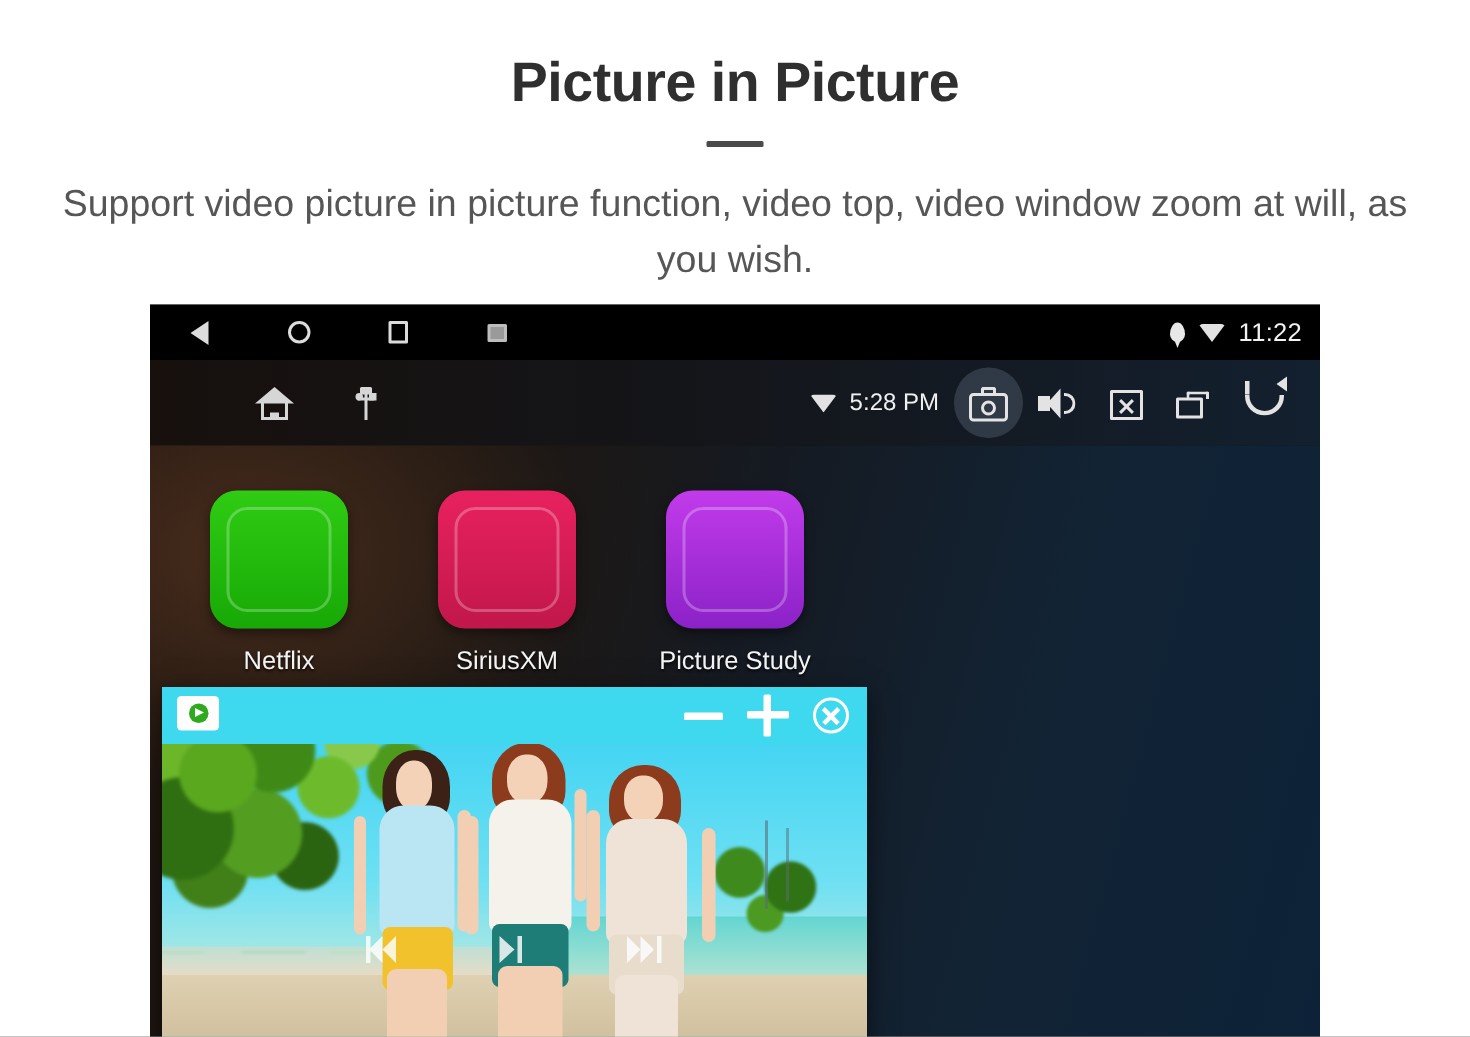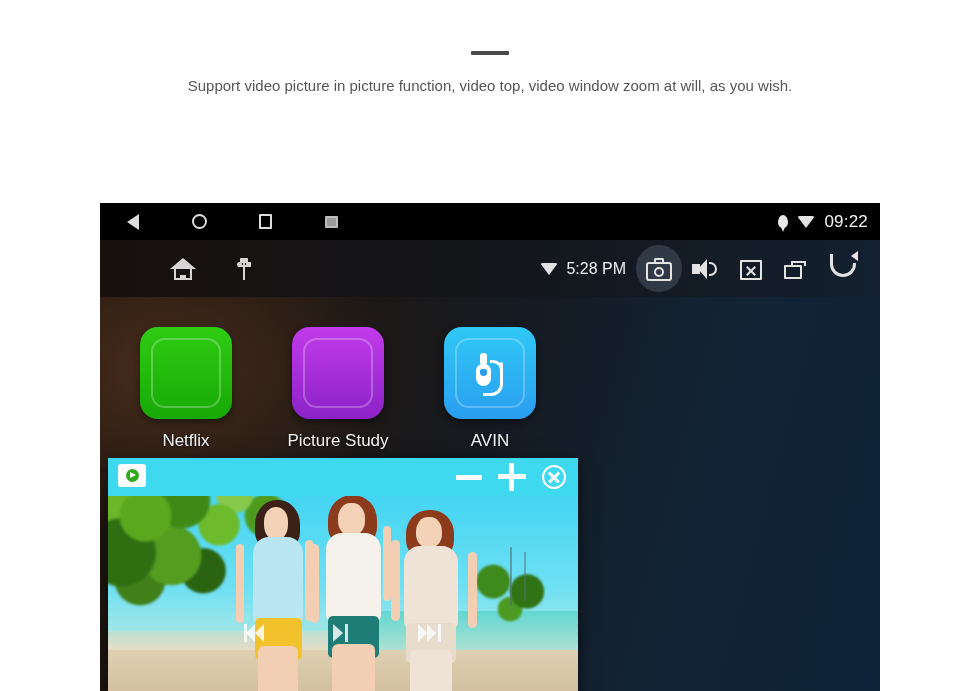--- a/index.html
+++ b/index.html
@@ -23,21 +23,21 @@
     letter-spacing: -0.3px;
     line-height: 1.15;
   }
   .promo-divider {
     width: 38px; height: 4px;
     background: #4a4a4a;
     margin: 17px auto 20px auto;
     border-radius: 1px;
   }
   .promo-sub {
-    font-size: 15px;
+    font-size: 25px;
     color: #565656;
     line-height: 1.5;
     width: 900px;
     margin: 0 auto;
     font-weight: 400;
   }
 
   
   .device {
     position: absolute;
@@ -409,20 +409,21 @@
   .ic-back::after {
     content:""; position:absolute; left:18px; top:-12px;
     border-right: 7px solid #e3e3e3;
     border-top: 5px solid transparent; border-bottom: 5px solid transparent;
   }
 </style>
 </head>
 <body>
 
 <div class="promo">
+  <div class="promo-title">Picture in Picture</div>
   <div class="promo-divider"></div>
   <div class="promo-sub">Support video picture in picture function, video top, video window zoom at will, as you wish.</div>
 </div>
 
 <div class="device">
 
   <div class="statusbar">
     <div class="nav-icons">
       <div class="nav-ico">
           <div class="tri-back"></div>
@@ -433,21 +434,21 @@
       <div class="nav-ico">
           <div class="sq-recent"></div>
         </div>
       <div class="nav-ico">
           <div class="img-ico"></div>
         </div>
     </div>
     <div class="status-right">
       <div class="pin"></div>
       <div class="wifi"></div>
-      <div class="clock">09:22</div>
+      <div class="clock">11:22</div>
     </div>
   </div>
 
   <div class="toolbar">
     <div class="tb-left">
       <div>
         <div class="ico-home">
           <span class="roof"></span>
             <span class="body"></span>
             <span class="door"></span>
@@ -501,40 +502,31 @@
   </div>
 
   <div class="appscreen">
     <div class="appgrid">
 
       <div class="appcell">
         <div class="appicon ic-netflix"></div>
         <div class="applabel">Netflix</div>
       </div>
 
+      <div class="appcell">
+        <div class="appicon ic-sirius"></div>
+        <div class="applabel">SiriusXM</div>
+      </div>
 
       <div class="appcell">
         <div class="appicon ic-wheelkey"></div>
         <div class="applabel">Picture Study</div>
       </div>
 
 
-      <div class="appcell">
-        <div class="appicon ic-avin">
-          <div class="glyph plug">
-            <span class="ptip"></span>
-              <span class="pbody"></span>
-              <span class="pdot"></span>
-            <span class="cord"></span>
-              <span class="cord2"></span>
-              <span class="cord3"></span>
-          </div>
-        </div>
-        <div class="applabel">AVIN</div>
-      </div>
 
       <div class="appcell"></div>
       <div class="appcell"></div>
       <div class="appcell"></div>
 
 
 
     </div>
 
     <div class="pip">

